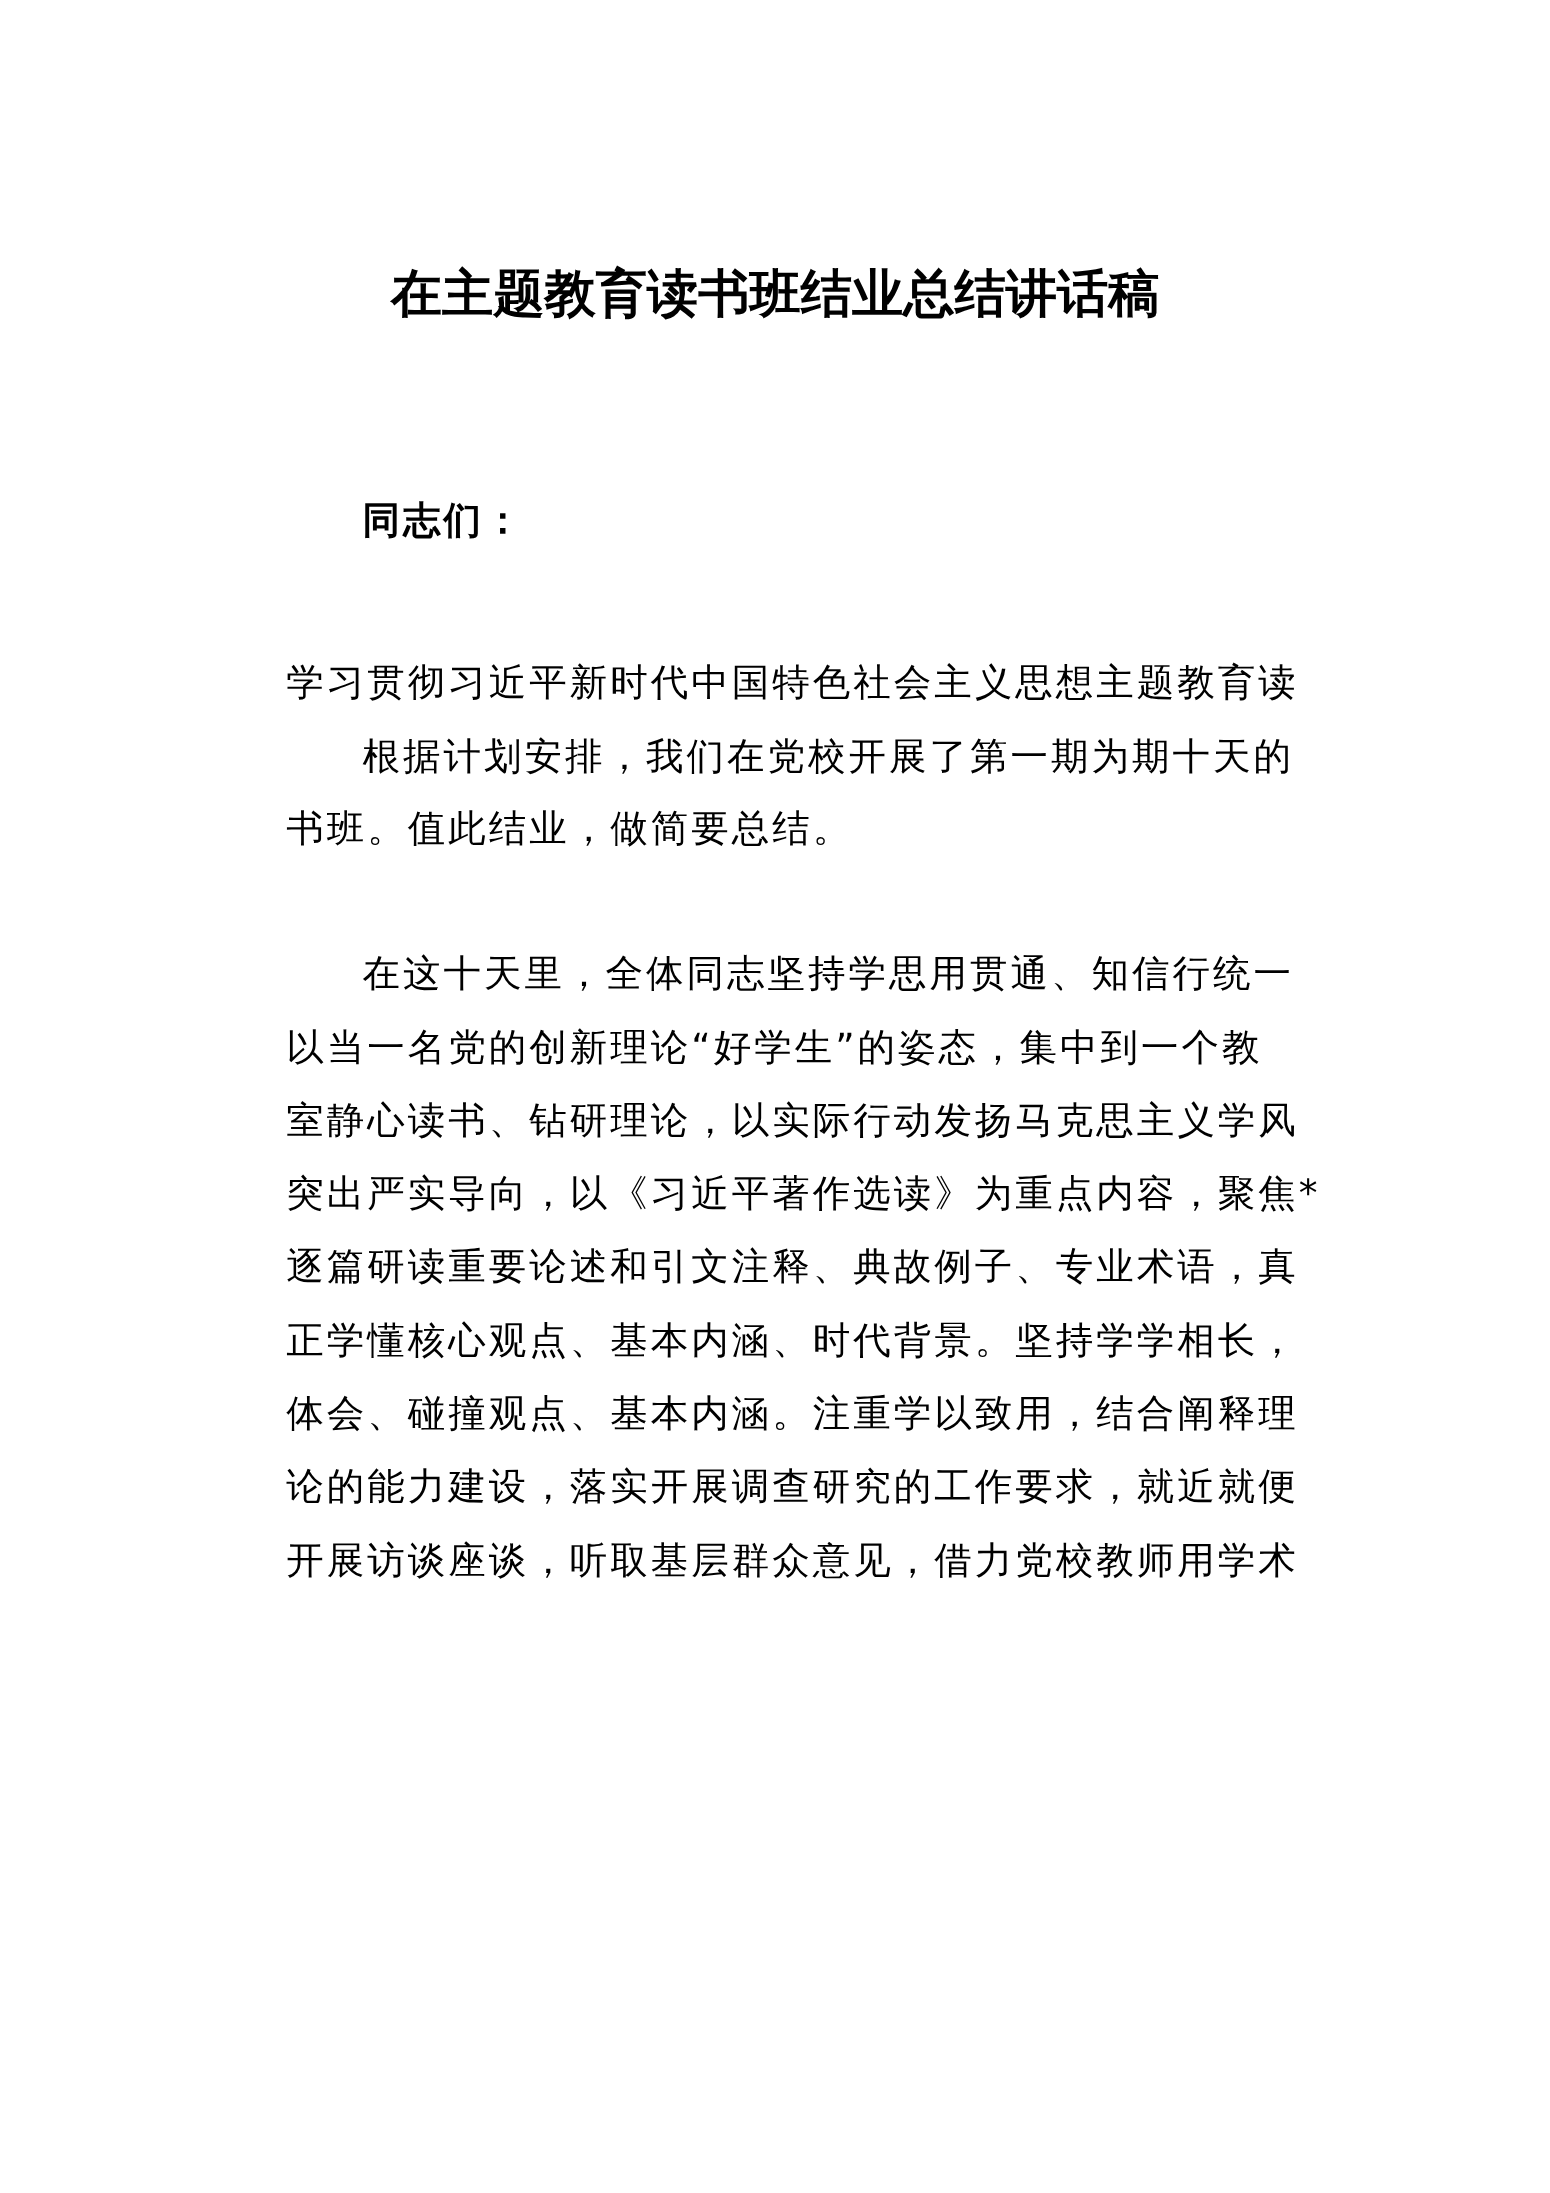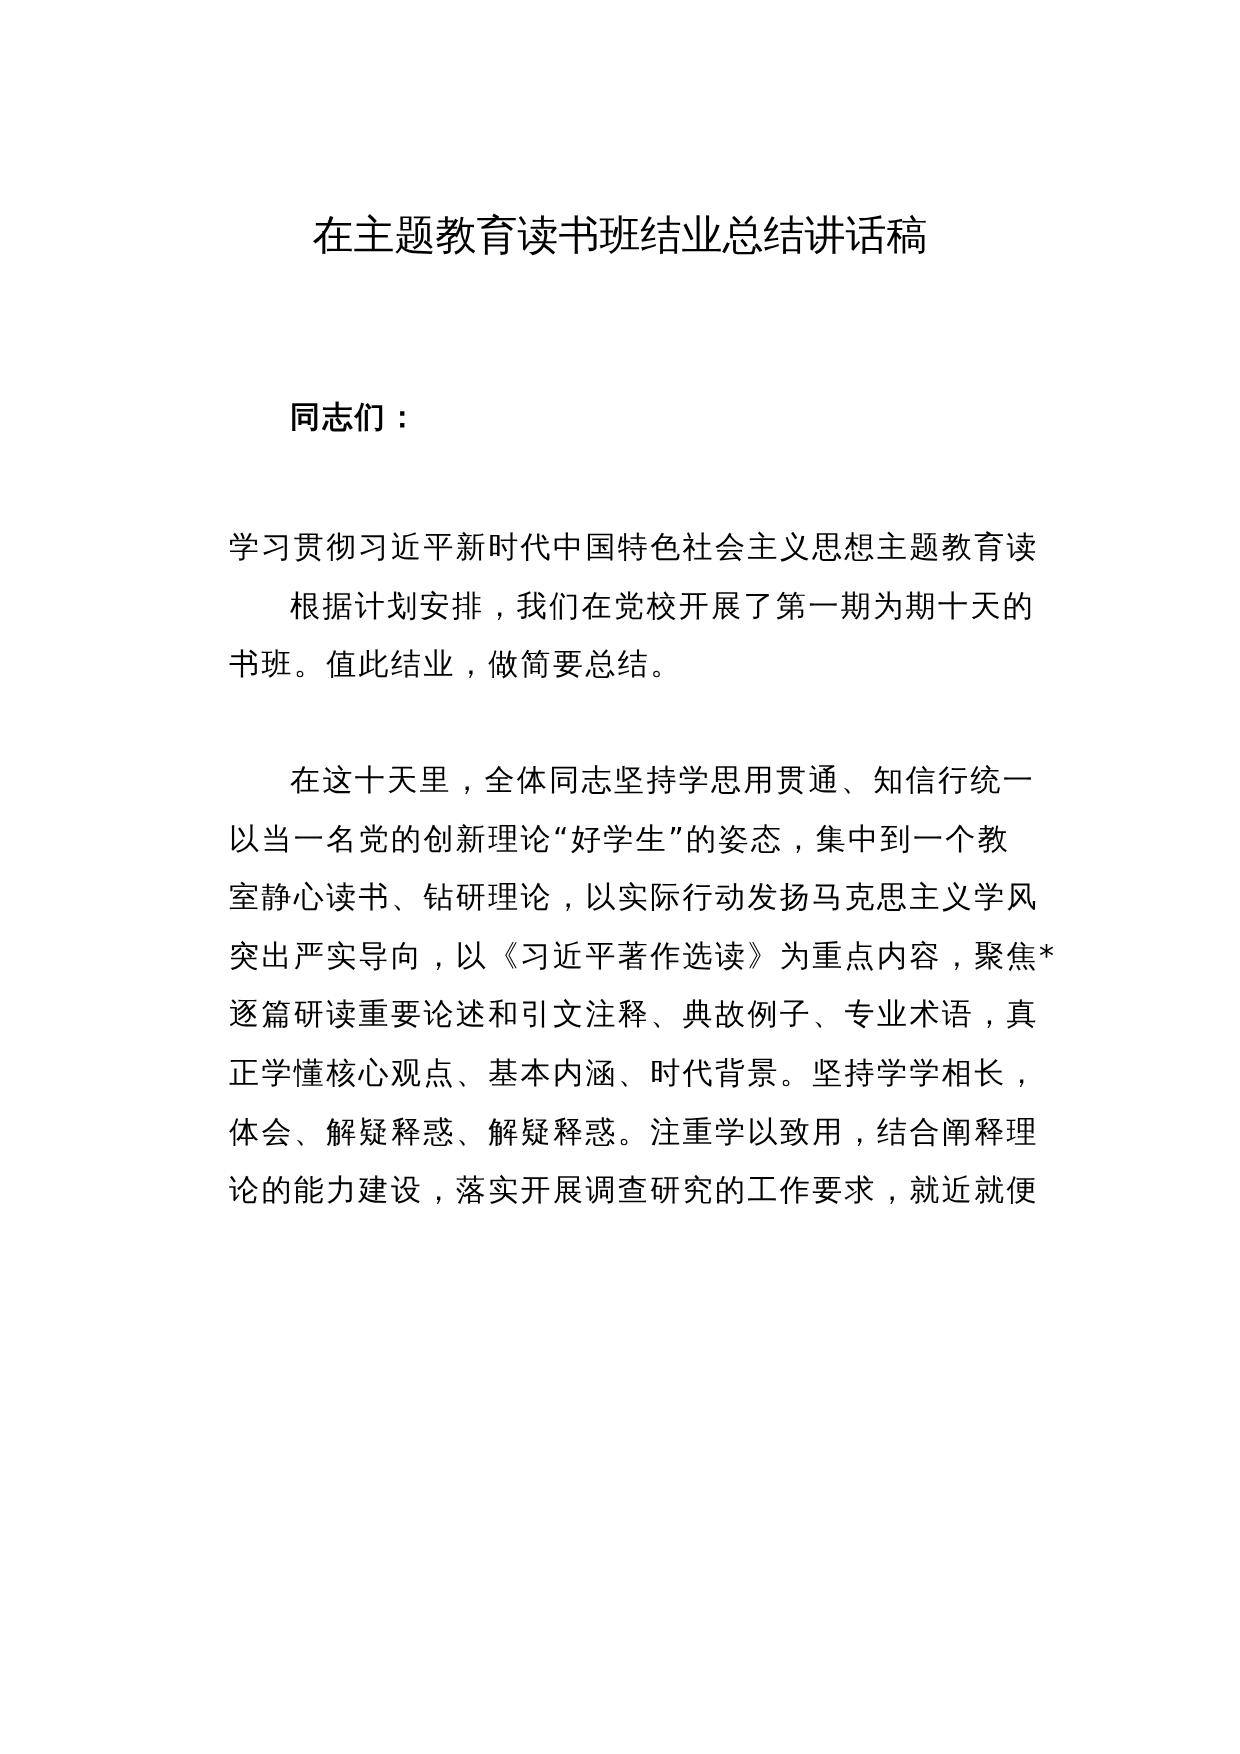--- a/index.html
+++ b/index.html
@@ -23,21 +23,21 @@
       height: 1754px;
       background: #ffffff;
     }
     .doc-title {
       position: absolute;
       top: 205px;
       left: 0;
       width: 1240px;
       text-align: center;
       font-size: 41px;
-      font-weight: normal;
+      font-weight: bold;
       line-height: 60px;
       letter-spacing: 0px;
       margin: 0;
     }
     .body-col {
       position: absolute;
       left: 168px;
       width: 881px;
     }
     .para {
@@ -78,17 +78,18 @@
     <span class="line">书班。值此结业，做简要总结。</span>
   </div>
 
   <div class="body-col para" id="p2">
     <span class="line first">在这十天里，全体同志坚持学思用贯通、知信行统一</span>
     <span class="line">以当一名党的创新理论“好学生”的姿态，集中到一个教</span>
     <span class="line">室静心读书、钻研理论，以实际行动发扬马克思主义学风</span>
     <span class="line">突出严实导向，以《习近平著作选读》为重点内容，聚焦*</span>
     <span class="line">逐篇研读重要论述和引文注释、典故例子、专业术语，真</span>
     <span class="line">正学懂核心观点、基本内涵、时代背景。坚持学学相长，</span>
-    <span class="line">体会、解疑释惑、解疑释惑。注重学以致用，结合阐释理</span>
+    <span class="line">体会、碰撞观点、基本内涵。注重学以致用，结合阐释理</span>
     <span class="line">论的能力建设，落实开展调查研究的工作要求，就近就便</span>
+    <span class="line">开展访谈座谈，听取基层群众意见，借力党校教师用学术</span>
   </div>
 
 </div>
 
 </body></html>

